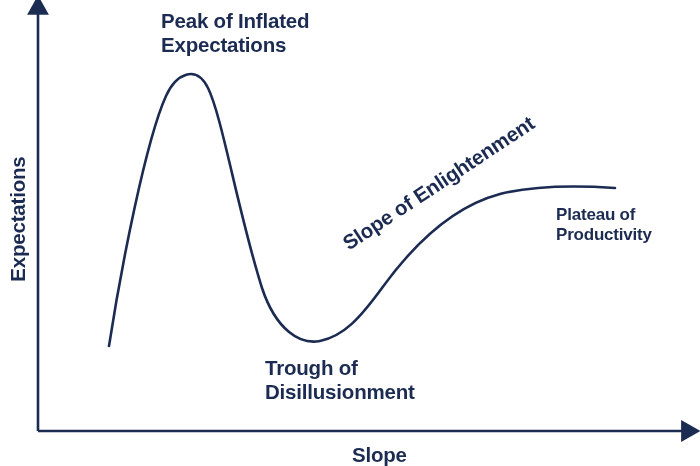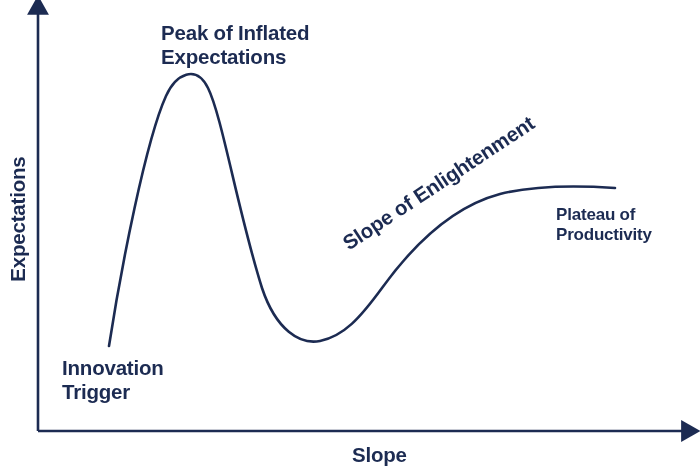--- a/index.html
+++ b/index.html
@@ -29,21 +29,21 @@
     position: absolute;
     color: #1c2b52;
     font-family: "Liberation Sans", sans-serif;
     font-weight: bold;
     line-height: 1.18;
     white-space: pre-line;
     letter-spacing: -0.2px;
   }
   #label-peak {
     left: 161px;
-    top: 21px;
+    top: 9px;
     font-size: 20.5px;
     text-align: left;
   }
   #label-innovation-trigger {
     left: 62px;
     top: 356px;
     font-size: 20.5px;
     text-align: left;
   }
   #label-trough {
@@ -108,23 +108,23 @@
              C 222,116 238,212 262,288
              C 276,330 300,345 320,341
              C 344,336 360,318 382,288
              C 416,241 455,206 500,194
              C 540,184 585,186 615,188" fill="none" stroke="#1c2b52" stroke-width="2.6" stroke-linecap="round" stroke-linejoin="round"></path>
   </svg>
 
   <div class="chart-label" id="label-peak">Peak of Inflated
 Expectations</div>
 
-  <div class="chart-label" id="label-innovation-trigger">Innovation
-Trigger</div>
 
+  <div class="chart-label" id="label-trough">Trough of
+Disillusionment</div>
 
   <div class="chart-label" id="label-slope">Slope of Enlightenment</div>
 
   <div class="chart-label" id="label-plateau">Plateau of
 Productivity</div>
 
   <div class="chart-label" id="label-axis-x">Slope</div>
 
   <div class="chart-label" id="label-axis-y">Expectations</div>
 

